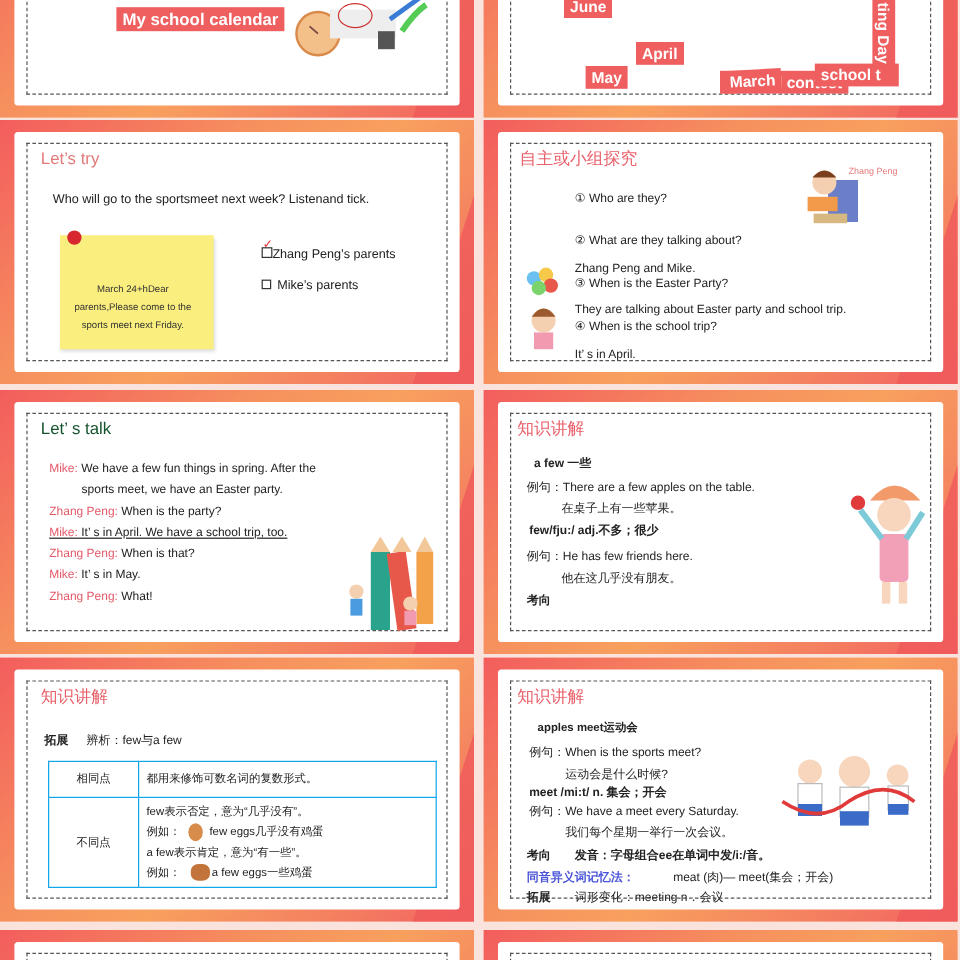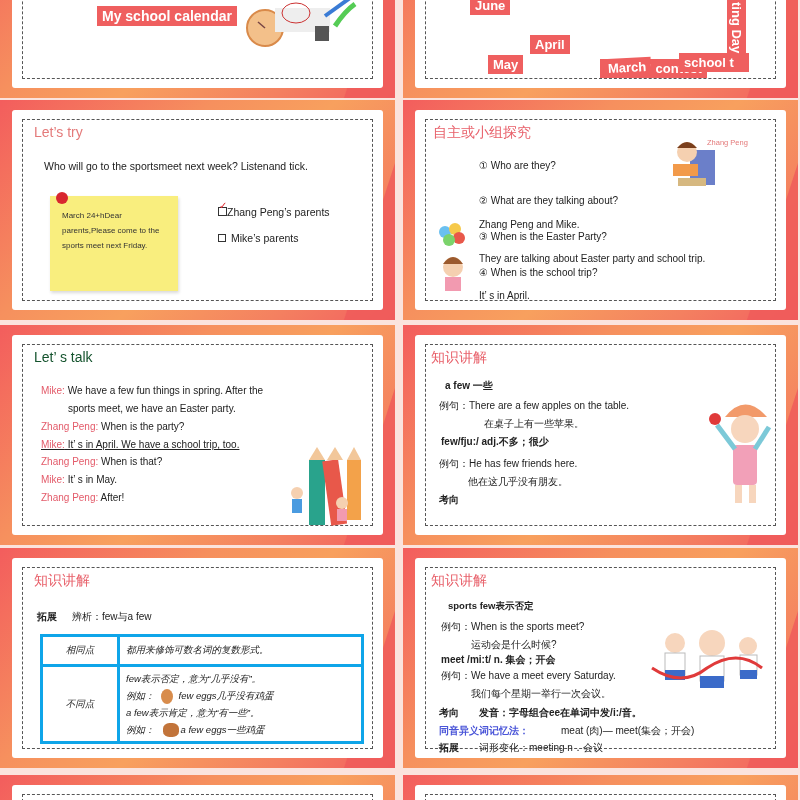--- a/index.html
+++ b/index.html
@@ -33,23 +33,23 @@
   .tag {
     position:absolute; background:#ef5f5f; color:#fff; font-weight:bold;
     font-size:13px; padding:2px 5px; white-space:nowrap;
   }
   .txt { position:absolute; font-size:10px; color:#222; white-space:nowrap; }
   .sticky {
     position:absolute; left:38px; top:86px; width:128px; height:95px;
     background:#f9ee7e; box-shadow:1px 2px 3px rgba(0,0,0,.15);
   }
   .pin { position:absolute; left:6px; top:-4px; width:12px; height:12px; border-radius:50%; background:#d8272f; }
-  .sticky-text { position:absolute; left:12px; top:12px; font-size:8px; line-height:15px; color:#333; }
+  .sticky-text { position:absolute; left:12px; top:37px; font-size:8px; line-height:15px; color:#333;text-align:center; }
   table.cmp { position:absolute; left:28px; top:76px; width:324px; border-collapse:collapse; font-size:9.5px; color:#222; }
-  table.cmp td { border:3px solid #0ea5e9; padding:3px 6px;font-style:italic; }
+  table.cmp td { border:1px solid #0ea5e9; padding:3px 6px; }
   table.cmp td.h { width:62px; text-align:center; }
   .egg { display:inline-block; width:12px; height:15px; border-radius:50%; background:#d88c4c; vertical-align:middle; margin:0 6px; }
   .eggs { display:inline-block; width:16px; height:14px; border-radius:40%; background:#c2743a; vertical-align:middle; margin:0 2px 0 8px; }
   .pic { position:absolute; }
 </style>
 </head>
 <body>
 
 <div class="slide" style="left:0;top:-122px;">
   <div class="card">
@@ -149,21 +149,21 @@
   <div class="card">
     <div class="dash"></div>
     <div class="title" style="color:#14532d;">Let’ s talk</div>
     <div>
       <div class="txt" style="left:29px;top:50px;"><span class="pink">Mike:</span><span> We have a few fun things in spring. After the</span></div>
       <div class="txt" style="left:56px;top:68px;"><span>sports meet,  we have an Easter party.</span></div>
       <div class="txt" style="left:29px;top:86px;"><span class="pink">Zhang Peng:</span><span> When is the party?</span></div>
       <div class="txt" style="left:29px;top:104px;text-decoration:underline;"><span class="pink">Mike:</span><span> It’  s in April. We have a school trip, too.</span></div>
       <div class="txt" style="left:29px;top:121px;"><span class="pink">Zhang Peng:</span><span> When is that?</span></div>
       <div class="txt" style="left:29px;top:139px;"><span class="pink">Mike:</span><span> It’  s in May.</span></div>
-      <div class="txt" style="left:29px;top:157px;"><span class="pink">Zhang Peng:</span><span> After!</span></div>
+      <div class="txt" style="left:29px;top:157px;"><span class="pink">Zhang Peng:</span><span> What!</span></div>
     </div>
     <div class="pic" style="left:265px;top:110px;">
       <svg width="90" height="85">
         <rect x="32" y="15" width="16" height="65" fill="#29a38c"></rect>
           <polygon points="32,15 48,15 40,2" fill="#f2c79a"></polygon>
         <rect x="50" y="15" width="16" height="65" fill="#e8584a" transform="rotate(-8 58 50)"></rect>
           <polygon points="50,15 66,15 58,2" fill="#f2c79a"></polygon>
         <rect x="70" y="15" width="14" height="60" fill="#f3a24a"></rect>
           <polygon points="70,15 84,15 77,2" fill="#f2c79a"></polygon>
         <circle cx="20" cy="48" r="6" fill="#f5d0b0"></circle>
@@ -174,21 +174,21 @@
     </div>
   </div>
 </div>
 
 <div class="slide" style="left:403px;top:325px;">
   <div class="card">
     <div class="dash"></div>
     <div class="title" style="color:#e8606a;left:16px;">知识讲解</div>
     <div class="txt red bold" style="left:30px;top:44px;">a few 一些</div>
     <div class="txt" style="left:24px;top:64px;"><span>例句：</span><span>There are a few apples on the table.</span></div>
-    <div class="txt" style="left:69px;top:82px;">在桌子上有一些苹果。</div>
+    <div class="txt" style="left:53px;top:82px;">在桌子上有一些苹果。</div>
     <div class="txt red bold" style="left:26px;top:100px;">few/fju:/  adj.不多；很少</div>
     <div class="txt" style="left:24px;top:122px;"><span>例句：</span><span>He has few friends here.</span></div>
     <div class="txt" style="left:53px;top:140px;">他在这几乎没有朋友。</div>
     <div class="txt red bold" style="left:24px;top:158px;">考向</div>
     <div class="pic" style="left:292px;top:62px;">
       <svg width="70" height="115">
           <circle cx="8" cy="22" r="6" fill="#e03a3a"></circle>
           <path d="M18 20 q20 -25 42 0" fill="#f29a6a"></path>
           <circle cx="38" cy="32" r="14" fill="#f7d6bd"></circle>
           <rect x="26" y="48" width="24" height="40" rx="4" fill="#f2a0b8"></rect>
@@ -224,21 +224,21 @@
       </tr>
     </tbody>
       </table>
   </div>
 </div>
 
 <div class="slide" style="left:403px;top:548px;">
   <div class="card">
     <div class="dash"></div>
     <div class="title" style="color:#e8606a;left:16px;">知识讲解</div>
-    <div class="txt red bold" style="left:33px;top:42px;font-size:9.5px;">sports few表示否定</div>
+    <div class="txt red bold" style="left:33px;top:42px;font-size:9.5px;">apples meet运动会</div>
     <div class="txt" style="left:26px;top:62px;"><span>例句：</span><span>When is the sports meet?</span></div>
     <div class="txt" style="left:56px;top:80px;">运动会是什么时候?</div>
     <div class="txt red bold" style="left:26px;top:95px;">meet /mi:t/ n. 集会；开会</div>
     <div class="txt" style="left:26px;top:111px;"><span>例句：</span><span>We have a meet every Saturday.</span></div>
     <div class="txt" style="left:56px;top:129px;">我们每个星期一举行一次会议。</div>
     <div class="txt red bold" style="left:24px;top:148px;">考向</div>
     <div class="txt bold" style="left:64px;top:148px;">发音：字母组合ee在单词中发/i:/音。</div>
     <div class="txt bold" style="left:24px;top:166px;color:#4a55d8;">同音异义词记忆法：</div>
     <div class="txt" style="left:146px;top:166px;">meat (肉)— meet(集会；开会)</div>
     <div class="txt bold" style="left:24px;top:183px;">拓展</div>

